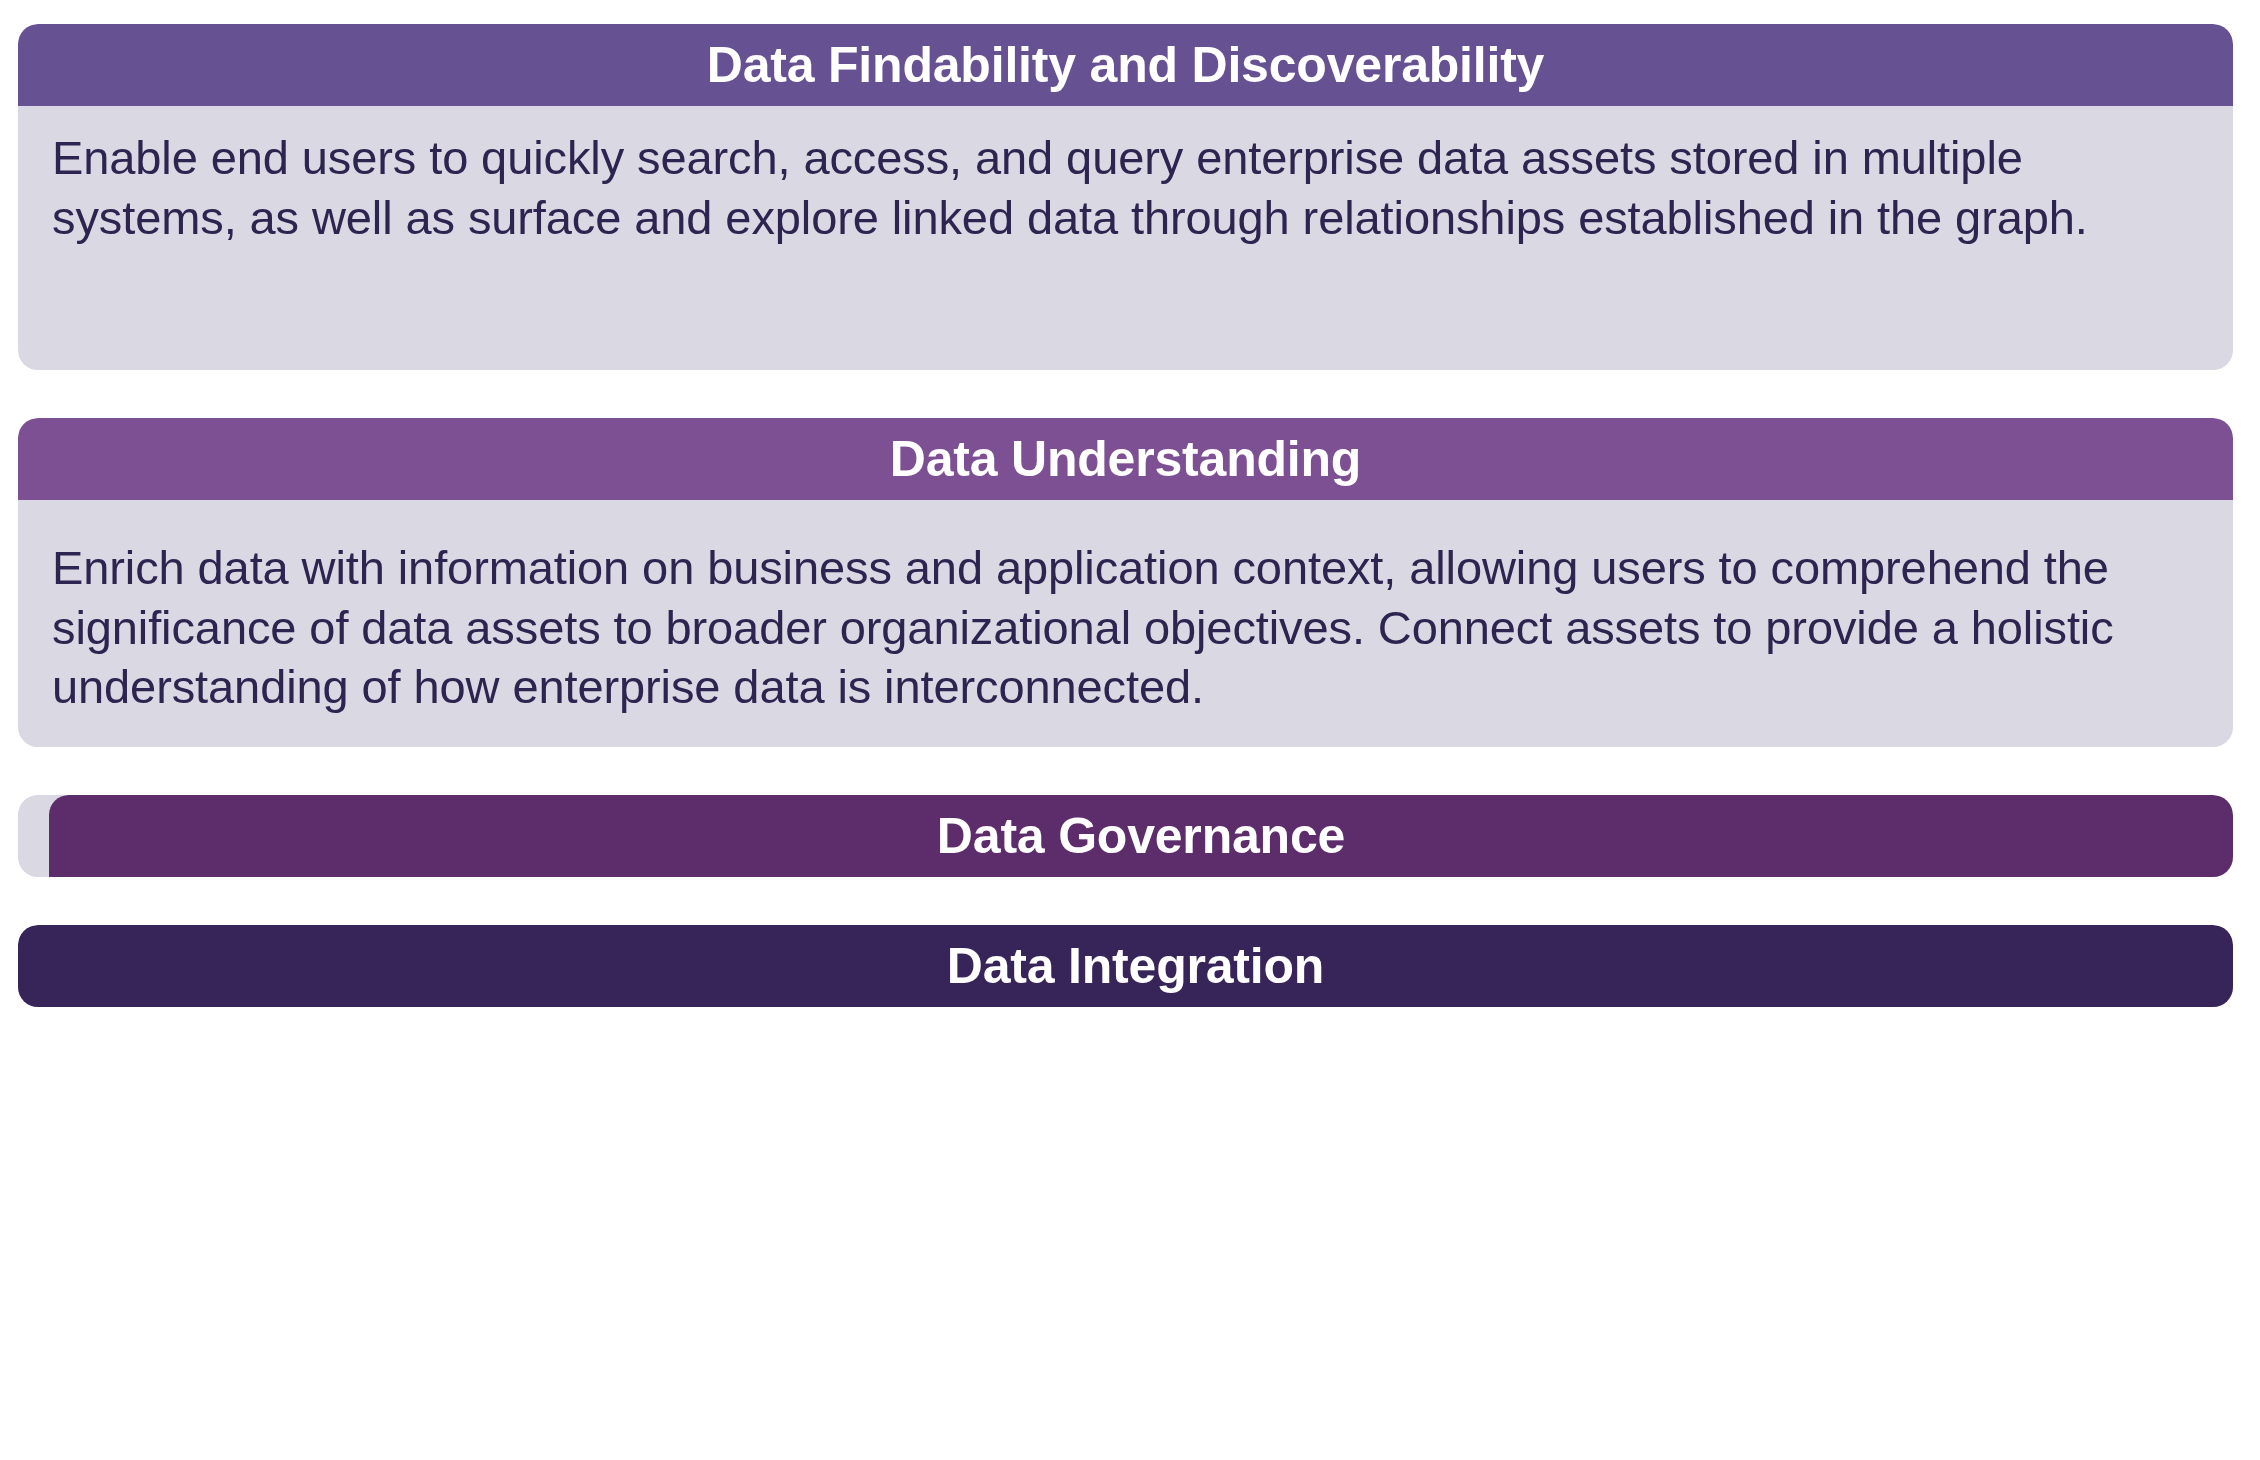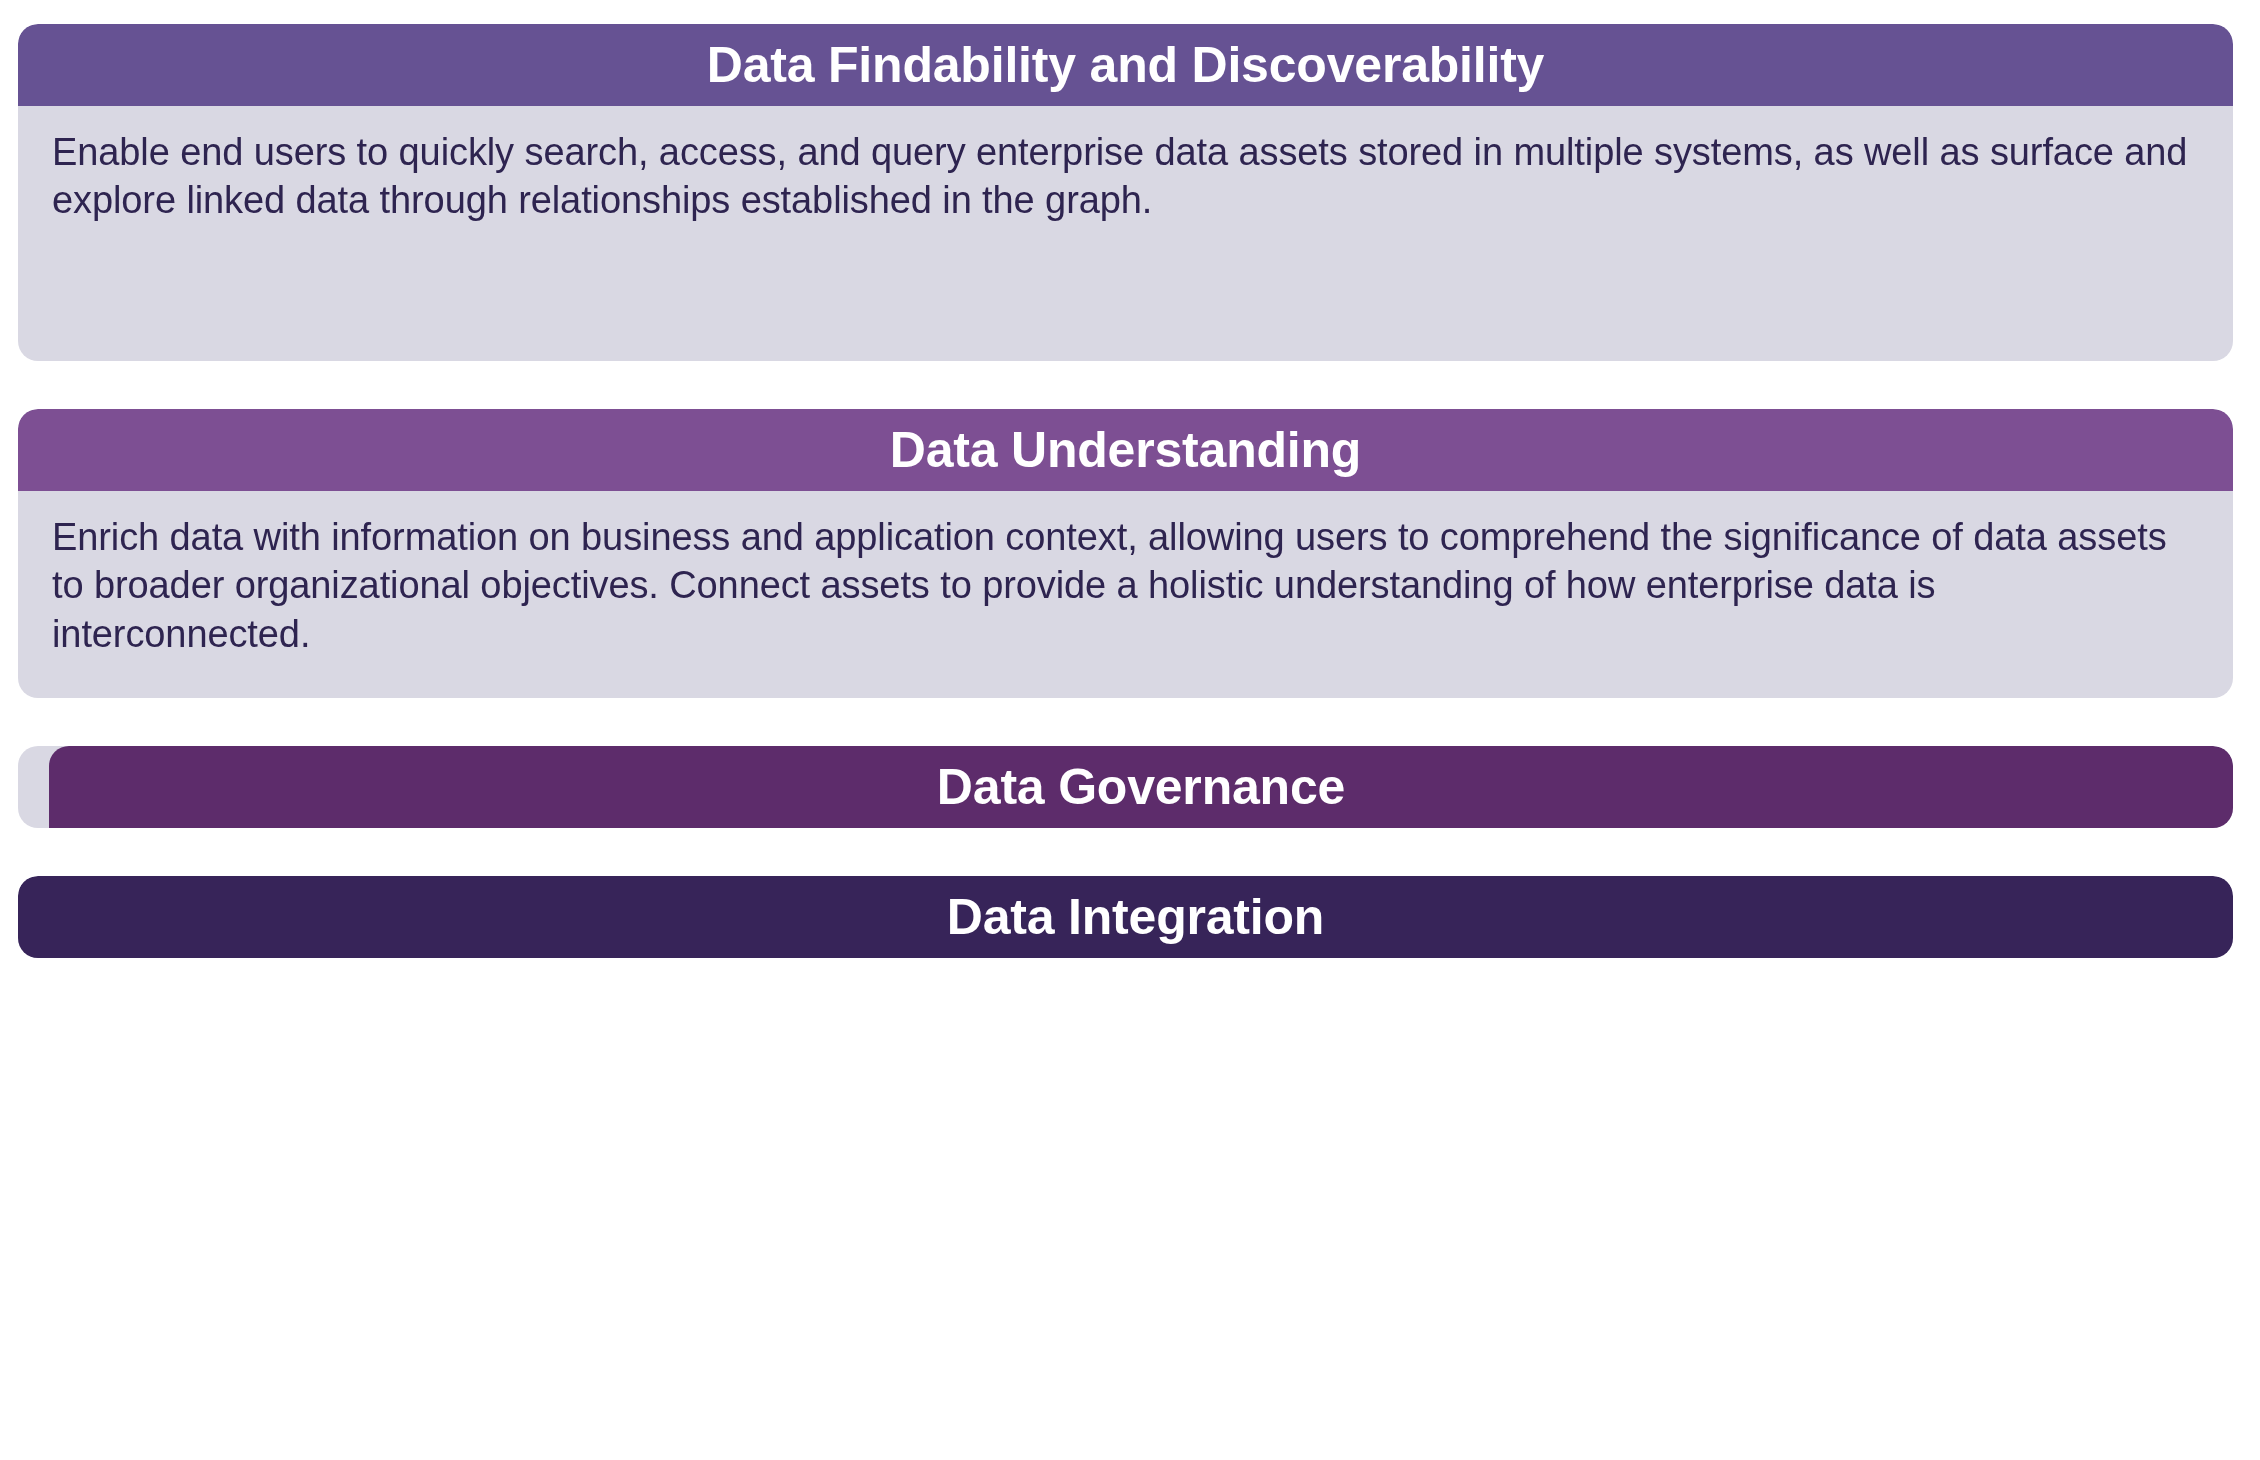--- a/index.html
+++ b/index.html
@@ -30,20 +30,21 @@
     border-radius: 20px;
     overflow: hidden;
     background: #d9d8e3;
     display: flex;
     flex-direction: column;
     flex: 0 0 auto;
   }
 
   .card + .card {
     margin-top: 48px;
+    gap: 16px;
   }
 
   .card-header {
     height: 82px;
     display: flex;
     align-items: center;
     justify-content: center;
     border-top-left-radius: 20px;
     border-top-right-radius: 20px;
   }
@@ -52,23 +53,23 @@
     color: #ffffff;
     font-size: 50px;
     font-weight: bold;
     letter-spacing: -0.2px;
     line-height: 1;
     text-align: center;
     white-space: nowrap;
   }
 
   .card-body {
-    padding: 22px 34px 21px 34px;
+    padding: 22px 34px 30px 34px;
     color: #2e2450;
-    font-size: 38px;
+    font-size: 47px;
     line-height: 1.27;
     letter-spacing: -0.1px;
   }
 
   .card-body p {
     margin: 0;
   }
 
   
   .card--findability  .card-header { background: #665293; }

